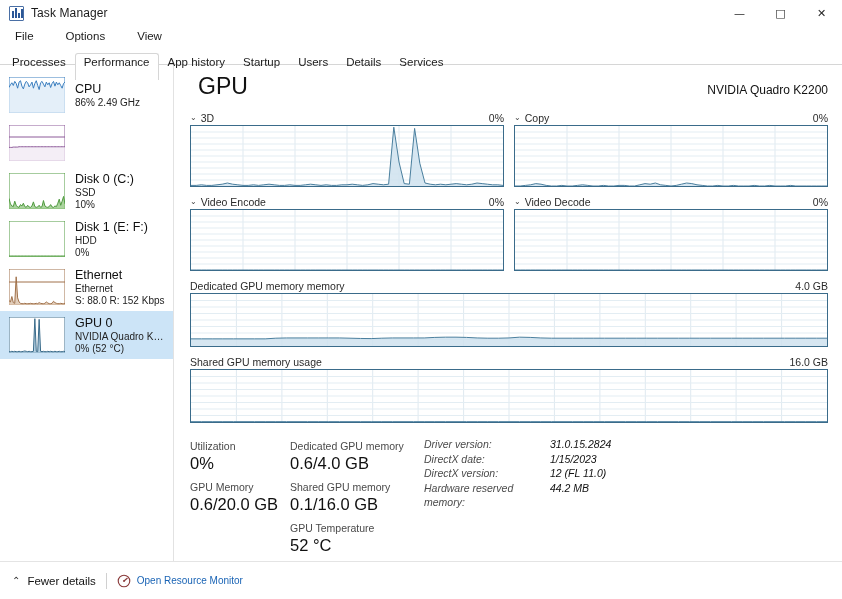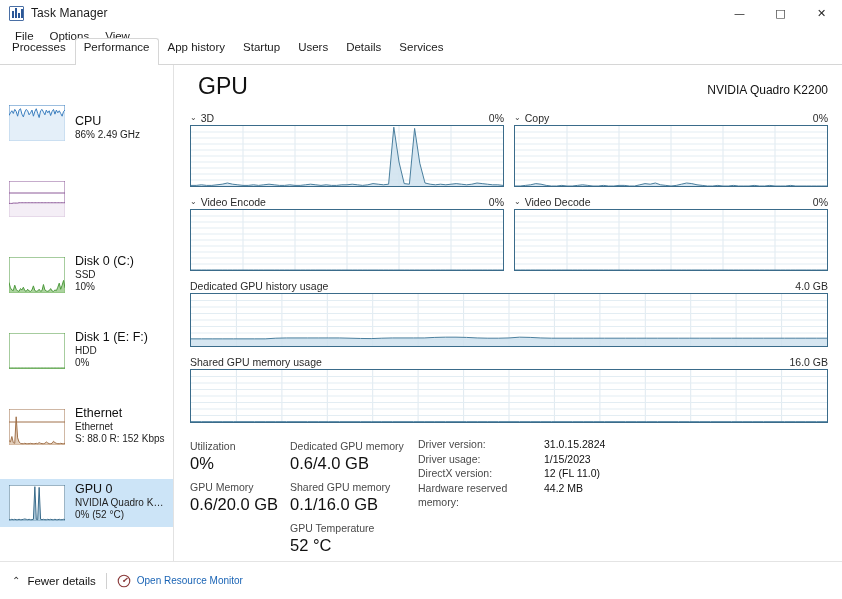--- a/index.html
+++ b/index.html
@@ -40,42 +40,42 @@
   .win-btn {
     width: 41px; height: 26px;
     display: flex; align-items: center; justify-content: center;
     font-size: 11px; color: #262626;
     font-family: "DejaVu Sans", sans-serif;
   }
 
   
   .menubar {
     height: 19px; display: flex; align-items: center;
-    padding-left: 8px; gap: 2px;
+    padding-left: 8px; gap: 18px;
     flex: 0 0 19px; background: #ffffff;
   }
   .menu-item {
     font-size: 11.5px; color: #1b1b1b;
     padding: 2px 7px; border-radius: 2px;
   }
 
   
   .tabstrip {
     height: 19px; display: flex; align-items: flex-end;
     background: #ffffff;
     border-bottom: 1px solid #d6d6d6;
     flex: 0 0 20px;
     padding-left: 3px;
   }
   .tab {
     font-size: 11.5px; color: #1b1b1b;
     padding: 2px 8px 12px 8px;
     border: 1px solid transparent;
     border-bottom: none;
-    position: relative; top: 1px;
+    position: relative; top: 16px;
     white-space: nowrap;
   }
   .tab.active {
     background: #ffffff;
     border-color: #d6d6d6;
     border-radius: 3px 3px 0 0;
   }
 
   
   .body {
@@ -87,23 +87,22 @@
   .sidebar {
     width: 174px; flex: 0 0 174px;
     background: #ffffff;
     border-right: 1px solid #e2e2e2;
     padding-top: 6px;
     overflow: hidden;
   }
   .side-item {
     display: flex; gap: 10px;
     padding: 6px 8px 6px 9px;
-    align-items: flex-end;
+    align-items: center;
     height: 48px;
-    margin-top: 28px;
   }
   .side-item.selected { background: #cce4f7; }
   .mini {
     width: 56px; height: 36px; flex: 0 0 56px;
     background: #ffffff;
     position: relative; overflow: hidden;
   }
   .mini svg { display: block; width: 100%; height: 100%; }
   .side-txt { min-width: 0; padding-top: 0px; }
   .side-name { font-size: 12.5px; color: #111; line-height: 15px; white-space: nowrap; }
@@ -147,21 +146,21 @@
 
   
   .stats {
     display: flex; margin-top: 10px;
   }
   .stat-col { width: 100px; }
   .stat-col.wide { width: 122px; }
   .stat-label { font-size: 10.5px; color: #4a4a4a; margin-top: 7px; line-height: 13px; }
   .stat-value { font-size: 16.5px; color: #101010; line-height: 21px; font-weight: 400; }
 
-  .info-col { margin-left: 6px; padding-top: 4px; }
+  .info-col { margin-left: 12px; padding-top: 4px; font-style: italic; }
   .info-row { display: flex; line-height: 14.5px; }
   .info-k { font-size: 10.5px; color: #4a4a4a; width: 126px; }
   .info-v { font-size: 10.5px; color: #101010; }
 
   
   .footer {
     height: 38px; flex: 0 0 38px;
     border-top: 1px solid #e4e4e4;
     display: flex; align-items: center;
     padding-left: 12px; gap: 10px;
@@ -420,21 +419,21 @@
                 <line x1="0" y1="54.0" x2="312" y2="54.0" stroke="#e3edf3" stroke-width="1"></line>
                 <polygon points="0,60 0.00,60.00 5.20,60.00 10.40,60.00 15.60,60.00 20.80,60.00 26.00,60.00 31.20,60.00 36.40,60.00 41.60,60.00 46.80,60.00 52.00,60.00 57.20,60.00 62.40,60.00 67.60,60.00 72.80,60.00 78.00,60.00 83.20,60.00 88.40,60.00 93.60,60.00 98.80,60.00 104.00,60.00 109.20,60.00 114.40,60.00 119.60,60.00 124.80,60.00 130.00,60.00 135.20,60.00 140.40,60.00 145.60,60.00 150.80,60.00 156.00,60.00 161.20,60.00 166.40,60.00 171.60,60.00 176.80,60.00 182.00,60.00 187.20,60.00 192.40,60.00 197.60,60.00 202.80,60.00 208.00,60.00 213.20,60.00 218.40,60.00 223.60,60.00 228.80,60.00 234.00,60.00 239.20,60.00 244.40,60.00 249.60,60.00 254.80,60.00 260.00,60.00 265.20,60.00 270.40,60.00 275.60,60.00 280.80,60.00 286.00,60.00 291.20,60.00 296.40,60.00 301.60,60.00 306.80,60.00 312.00,60.00 312,60" fill="#cfe2ee" fill-opacity="0.85"></polygon>
                 <polyline points="0.00,60.00 5.20,60.00 10.40,60.00 15.60,60.00 20.80,60.00 26.00,60.00 31.20,60.00 36.40,60.00 41.60,60.00 46.80,60.00 52.00,60.00 57.20,60.00 62.40,60.00 67.60,60.00 72.80,60.00 78.00,60.00 83.20,60.00 88.40,60.00 93.60,60.00 98.80,60.00 104.00,60.00 109.20,60.00 114.40,60.00 119.60,60.00 124.80,60.00 130.00,60.00 135.20,60.00 140.40,60.00 145.60,60.00 150.80,60.00 156.00,60.00 161.20,60.00 166.40,60.00 171.60,60.00 176.80,60.00 182.00,60.00 187.20,60.00 192.40,60.00 197.60,60.00 202.80,60.00 208.00,60.00 213.20,60.00 218.40,60.00 223.60,60.00 228.80,60.00 234.00,60.00 239.20,60.00 244.40,60.00 249.60,60.00 254.80,60.00 260.00,60.00 265.20,60.00 270.40,60.00 275.60,60.00 280.80,60.00 286.00,60.00 291.20,60.00 296.40,60.00 301.60,60.00 306.80,60.00 312.00,60.00" fill="none" stroke="#4a7f9e" stroke-width="1"></polyline>
               </svg>
             </div>
         </div>
       </div>
 
       <div class="graph-block full row-sp">
         <div class="g-head">
-          <span>Dedicated GPU history usage</span>
+          <span>Dedicated GPU memory memory</span>
           <span class="g-right">4.0 GB</span>
         </div>
         <div class="g-box g-mem">
             <svg viewBox="0 0 636 52" preserveAspectRatio="none">
               <line x1="45.4" y1="0" x2="45.4" y2="52" stroke="#dfe9f0" stroke-width="1"></line>
               <line x1="90.9" y1="0" x2="90.9" y2="52" stroke="#dfe9f0" stroke-width="1"></line>
               <line x1="136.3" y1="0" x2="136.3" y2="52" stroke="#dfe9f0" stroke-width="1"></line>
               <line x1="181.7" y1="0" x2="181.7" y2="52" stroke="#dfe9f0" stroke-width="1"></line>
               <line x1="227.1" y1="0" x2="227.1" y2="52" stroke="#dfe9f0" stroke-width="1"></line>
               <line x1="272.6" y1="0" x2="272.6" y2="52" stroke="#dfe9f0" stroke-width="1"></line>
@@ -505,21 +504,21 @@
           <div class="stat-value">0.1/16.0 GB</div>
           <div class="stat-label">GPU Temperature</div>
           <div class="stat-value">52 °C</div>
         </div>
         <div class="info-col">
           <div class="info-row">
             <span class="info-k">Driver version:</span>
             <span class="info-v">31.0.15.2824</span>
           </div>
           <div class="info-row">
-            <span class="info-k">Driver usage:</span>
+            <span class="info-k">DirectX date:</span>
             <span class="info-v">1/15/2023</span>
           </div>
           <div class="info-row">
             <span class="info-k">DirectX version:</span>
             <span class="info-v">12 (FL 11.0)</span>
           </div>
           <div class="info-row">
             <span class="info-k">Hardware reserved memory:</span>
             <span class="info-v">44.2 MB</span>
           </div>

